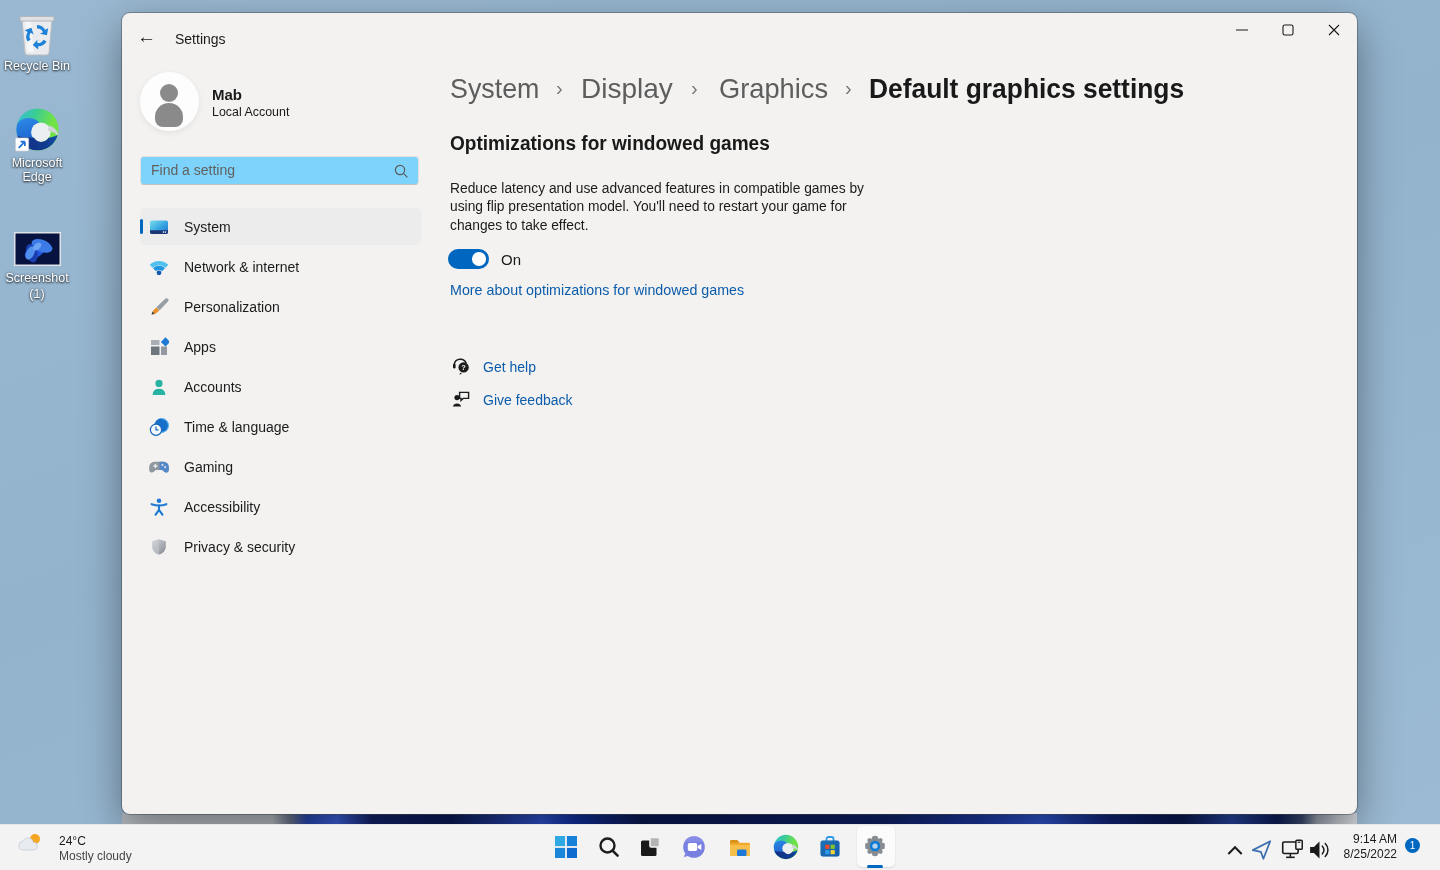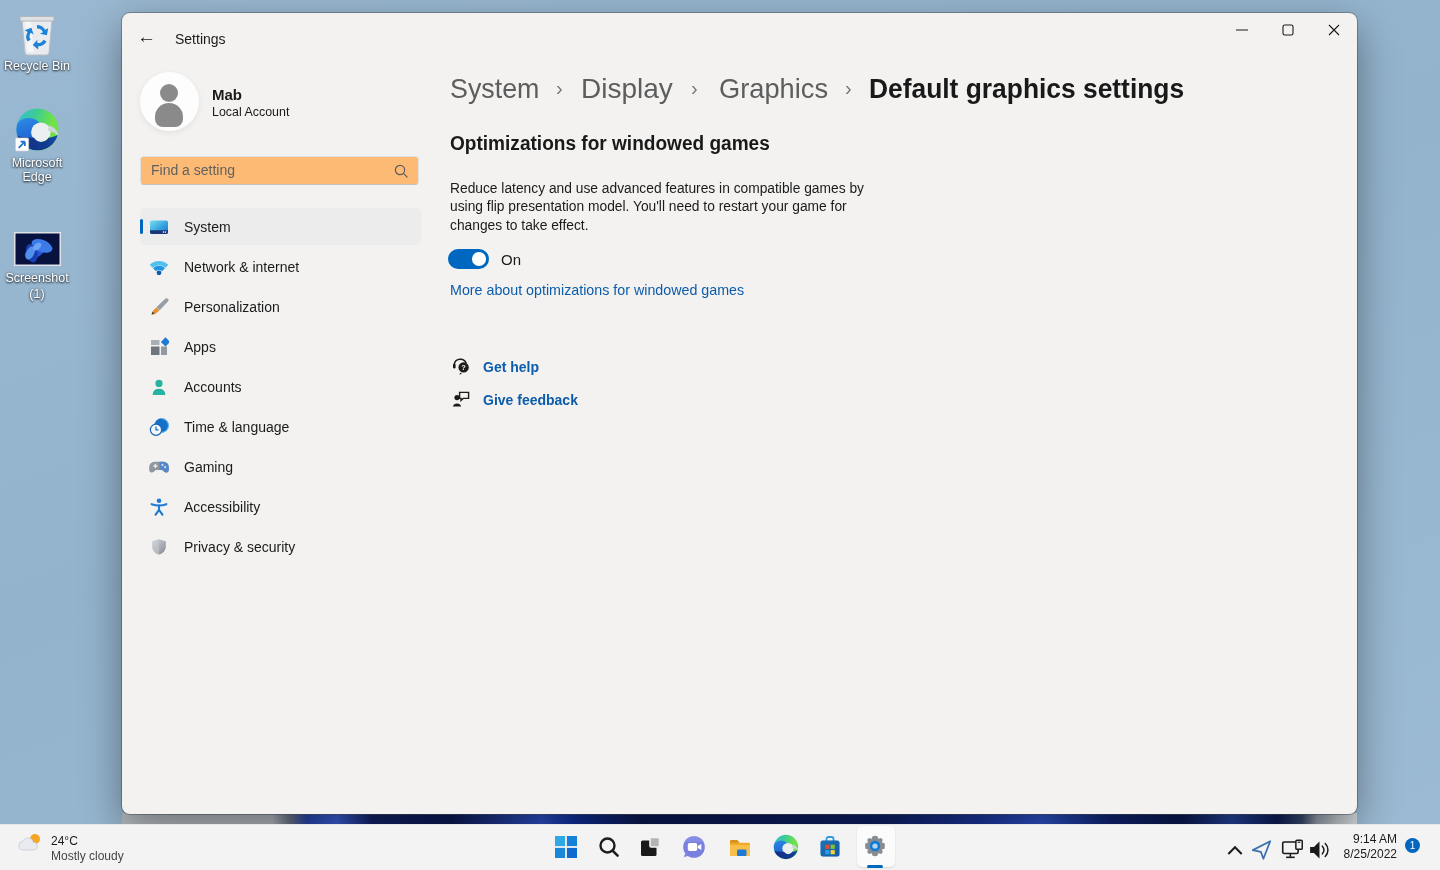--- a/index.html
+++ b/index.html
@@ -32,21 +32,21 @@
   #wintitle { position:absolute; left:53px; top:18px; font-size:14px; color:#1a1a1a; }
 
   
   #avatar { position:absolute; left:18px; top:59px; width:59px; height:59px; border-radius:50%;
             background:#fdfdfd; box-shadow:0 2px 6px rgba(0,0,0,.07); overflow:hidden;}
   #avatar .head { position:absolute; left:20px; top:12px; width:18px; height:18px; border-radius:50%; background:#8a8a8a;}
   #avatar .bod  { position:absolute; left:15px; top:31px; width:28px; height:24px; border-radius:14px 14px 8px 8px; background:#8a8a8a;}
   #uname { position:absolute; left:90px; top:73px; font-size:15px; font-weight:bold; color:#1a1a1a; }
   #uacct { position:absolute; left:90px; top:91px; font-size:13.5px; color:#1a1a1a; transform:scaleX(.92); transform-origin:left top;}
 
-  #search { position:absolute; left:18px; top:143px; width:279px; height:29px; background:#fdba74;
+  #search { position:absolute; left:18px; top:143px; width:279px; height:29px; background:#7dd3fc;
             border:1px solid #e0e0e0; border-bottom-color:#c3c3c3; border-radius:4px; }
   #search .ph { position:absolute; left:10px; top:4.5px; font-size:14px; color:#616161; }
   #search svg { position:absolute; right:9px; top:7px; }
 
   #nav { position:absolute; left:18px; top:195px; width:281px; }
   .nrow { position:relative; height:37px; margin-bottom:3px; border-radius:5px;
           display:flex; align-items:center; font-size:14px; color:#1b1b1b; }
   .nrow.sel { background:#ececec; }
   .nrow.sel::before { content:""; position:absolute; left:0; top:11px; width:3px; height:15px;
                       border-radius:2px; background:#0067c0; }
@@ -59,27 +59,27 @@
   #crumb .sep { color:#767676; font-size:20px; top:4px; }
   #crumb .last { color:#191919; font-weight:bold; transform:scaleX(.942); }
   #h2 { position:absolute; left:327.6px; top:119px; font-size:20px; font-weight:bold; color:#191919; transform:scaleX(.953); transform-origin:left top;}
   #para { position:absolute; left:327.6px; top:166px; font-size:14px; line-height:18.4px; color:#1b1b1b; transform:scaleX(.985); transform-origin:left top;}
   #tg { position:absolute; left:326px; top:236px; width:41px; height:20px; border-radius:10px; background:#0067c0; }
   #tg .knob { position:absolute; right:3.2px; top:3.2px; width:13.6px; height:13.6px; border-radius:50%; background:#fff; }
   #tgLabel { position:absolute; left:379px; top:238px; font-size:15px; color:#1b1b1b; }
   #morelink { position:absolute; left:327.6px; top:268px; font-size:15px; color:#0b5cab; transform:scaleX(.951); transform-origin:left top;}
   .helpRow { position:absolute; left:330px; font-size:14px; color:#0b5cab; }
   .helpRow .hic { position:absolute; left:0; top:-3px; }
-  .helpRow .ht { margin-left:31px;font-weight:bold; }
+  .helpRow .ht { margin-left:31px; }
 
   
   #taskbar { left:0; top:824px; width:1440px; height:46px; background:#f3f3f3;
              border-top:1px solid rgba(0,0,0,.05); }
   #weather { position:absolute; left:18px; top:7px; display:flex; }
-  #weather .wtxt { margin-left:8px; font-size:12px; color:#1a1a1a; line-height:14.5px; padding-top:2px;}
+  #weather .wtxt { margin-left:16px; font-size:12px; color:#1a1a1a; line-height:14.5px; padding-top:2px;}
   #weather .wtxt .sub { color:#454545; }
   .tbi { position:absolute; top:10px; width:24px; height:24px; }
   #setsel { position:absolute; left:857px; top:0.5px; width:38px; height:41px; background:#fbfbfb;
             border-radius:5px; box-shadow:0 1px 2px rgba(0,0,0,.12);}
   #setpill { position:absolute; left:867px; top:40px; width:16px; height:3px; border-radius:2px; background:#0067c0; }
   #clock { position:absolute; right:43px; top:7px; text-align:right; font-size:12px; color:#1a1a1a; line-height:15px;}
   #badge { position:absolute; left:1405px; top:13px; width:15px; height:15px; border-radius:50%; background:#0067c0;
            color:#fff; font-size:10px; text-align:center; line-height:15px; }
 </style>
 </head>

